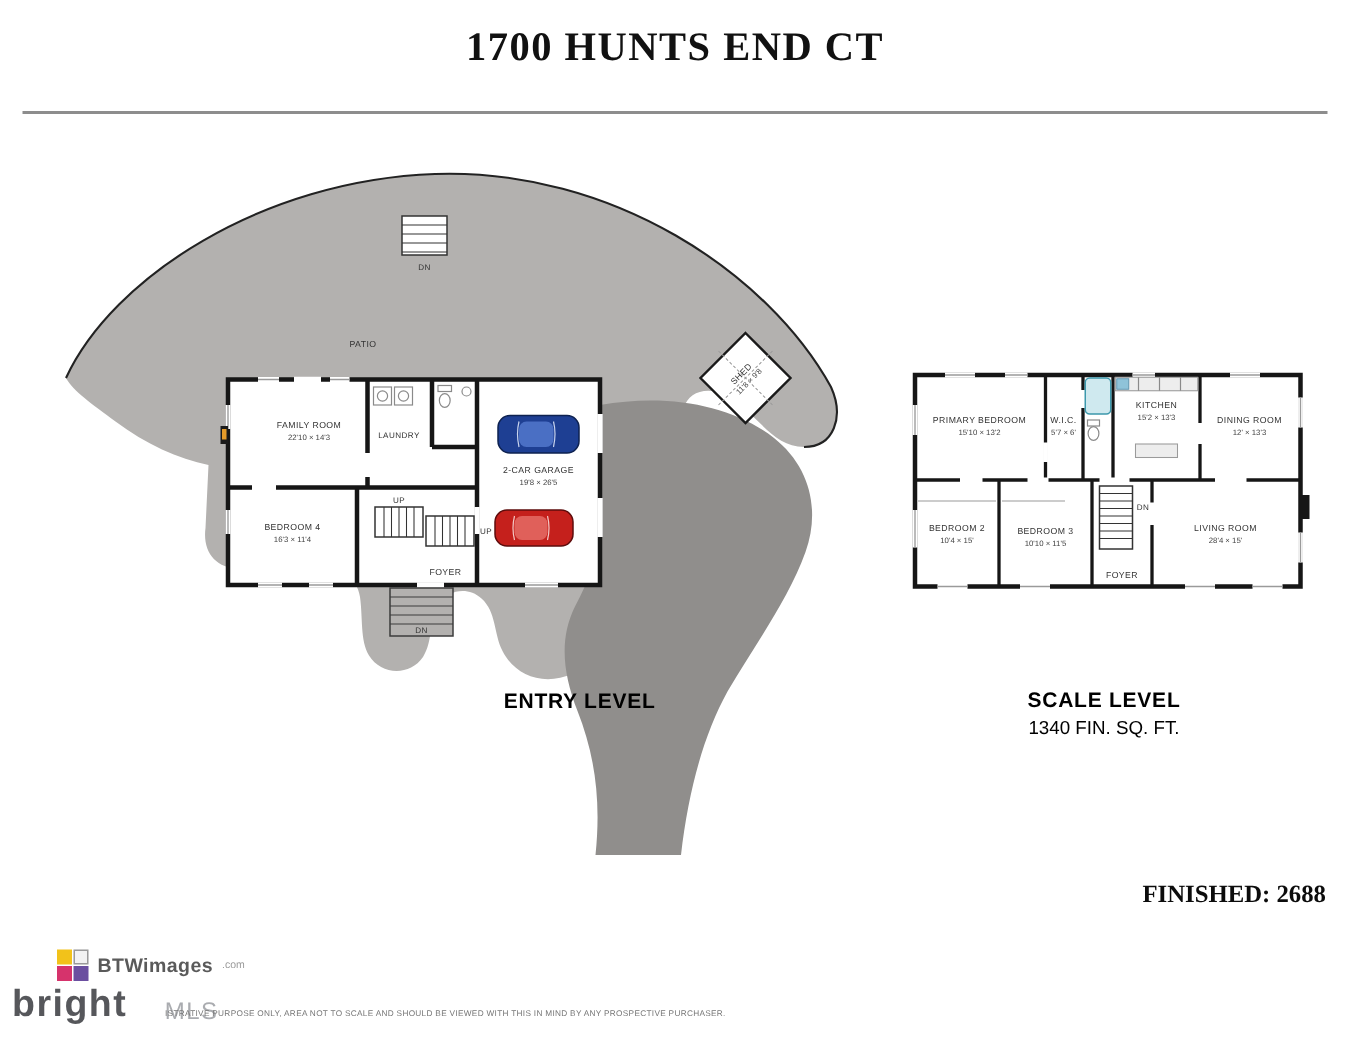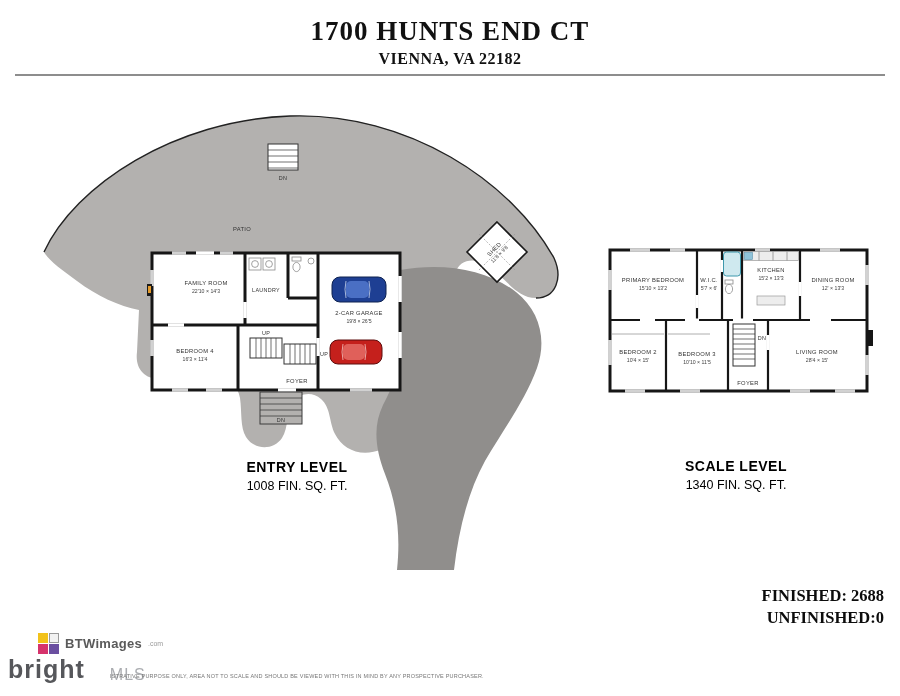--- a/index.html
+++ b/index.html
@@ -37,21 +37,21 @@
   .counter { fill:#ededed; stroke:#9a9a9a; stroke-width:0.7; }
   .closet { stroke:#9a9a9a; stroke-width:0.8; fill:none; }
   text { font-family:"Liberation Sans", sans-serif; }
   .lbl { font-size:5.8px; fill:#333; text-anchor:middle; letter-spacing:.3px; }
   .dim { font-size:5.2px; fill:#444; text-anchor:middle; }
   .tiny { font-size:5.4px; }
 
   .caption { position:absolute; text-align:center; color:#000; }
   .caption .t { font-weight:bold; font-size:14px; letter-spacing:.5px; }
   .caption .a { font-size:12.5px; margin-top:4px; }
-  .cap-entry { left:157px; top:459px; width:280px; }
+  .cap-entry { left:157px; top:459px; width:280px;text-align:right; }
   .cap-main  { left:595px; top:458px; width:282px; }
 
   .summary { position:absolute; right:16px; top:585px; text-align:right;
     font-family:"Liberation Serif", serif; font-weight:bold; font-size:16.5px;
     line-height:1.33; color:#0c0c0c; }
 
   .btw { position:absolute; left:38px; top:633px; display:flex; align-items:center; gap:6px; }
   .btw-grid { display:grid; grid-template-columns:10px 10px; grid-template-rows:10px 10px; gap:1px; }
   .btw-grid span { display:block; width:10px; height:10px; }
   .btw-grid .sq2 { border:1px solid #9a9a9a; }
@@ -64,21 +64,20 @@
 
   .disclaimer { position:absolute; left:110px; top:673px; font-size:5.5px;
     color:#777; letter-spacing:.2px; white-space:nowrap; }
 </style>
 </head>
 <body>
 
 <div class="sheet">
 
   <div class="addr">1700 HUNTS END CT</div>
-  <div class="city">VIENNA, VA 22182</div>
   <div class="rule"></div>
 
   <svg class="plan entry" viewBox="0 0 560 480">
     <path d="M24 152 C55 85 155 20 270 16 C388 12 492 82 534 158 C543 178 536 198 516 198 C497 198 487 180 470 167 C455 156 439 160 436 172 C433 184 442 193 454 203 C474 221 489 243 487 267 C485 291 465 303 443 295 C427 289 417 276 402 271 C391 268 386 277 387 292 C389 316 382 340 362 349 C342 358 323 350 315 334 C309 322 311 308 301 299 C292 291 279 293 272 303 C266 312 269 327 262 338 C253 351 234 350 226 337 C220 327 222 312 220 298 C218 285 208 279 196 279 L140 279 C123 279 115 267 117 252 L119 210 C99 206 77 196 57 181 C41 169 29 161 24 152 Z" fill="#b3b1af"></path>
     <path class="arc" d="M24 152 C55 85 155 20 270 16 C388 12 492 82 534 158 C543 178 536 198 516 198"></path>
     <path d="M380 170 C425 162 468 170 496 192 C520 211 527 240 517 268 C505 301 483 330 465 361 C449 390 439 427 434 470 L377 470 C381 432 376 402 365 374 C355 348 353 326 363 305 C373 286 380 268 380 250 Z" fill="#908e8c"></path>
 
     <g>
       <rect class="stair-box" x="248" y="44" width="30" height="26"></rect>
       <path class="tread" d="M248 50 H278 M248 56 H278 M248 62 H278 M248 68 H278"></path>
@@ -197,30 +196,28 @@
       <text x="102" y="116" class="lbl">BEDROOM 3</text>
       <text x="102" y="124" class="dim">10'10 × 11'5</text>
       <text x="153" y="145" class="lbl">FOYER</text>
       <text x="222" y="114" class="lbl">LIVING ROOM</text>
       <text x="222" y="122" class="dim">28'4 × 15'</text>
     </g>
   </svg>
 
   <div class="caption cap-entry">
     <div class="t">ENTRY LEVEL</div>
-    <div class="a">1008 FIN. SQ. FT.</div>
   </div>
   <div class="caption cap-main">
     <div class="t">SCALE LEVEL</div>
     <div class="a">1340 FIN. SQ. FT.</div>
   </div>
 
   <div class="summary">
     <div>FINISHED: 2688</div>
-    <div>UNFINISHED:0</div>
   </div>
 
   <div class="btw">
     <div class="btw-grid">
       <span style="background-color: rgb(242, 194, 26);"></span>
       <span class="sq2" style="background-color: rgb(242, 242, 242);"></span>
       <span style="background-color: rgb(214, 51, 108);"></span>
       <span style="background-color: rgb(107, 79, 160);"></span>
     </div>
     <span class="btw-name">BTWimages</span>

